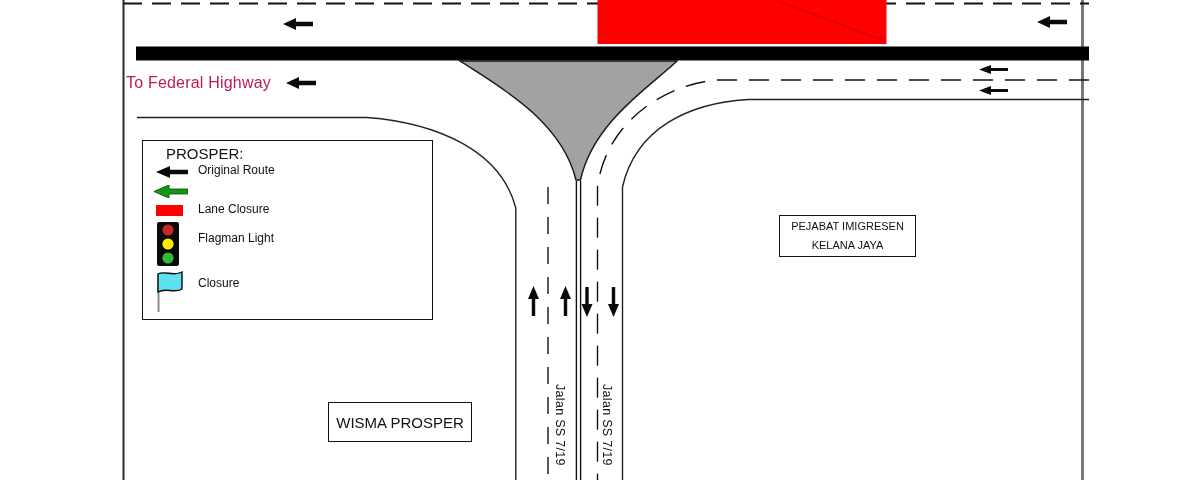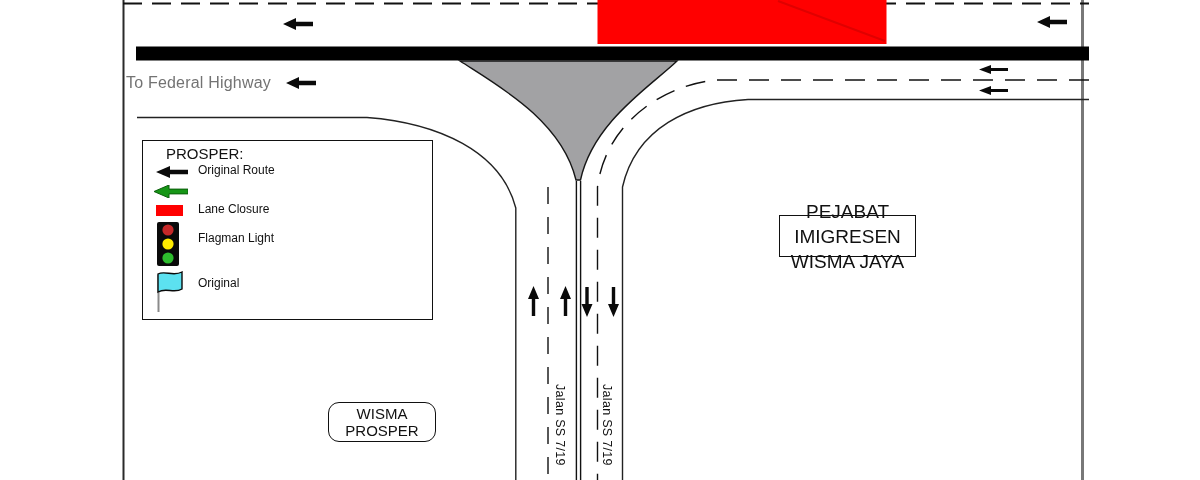--- a/index.html
+++ b/index.html
@@ -2,38 +2,38 @@
 <html><head>
 <meta charset="utf-8">
 <style>
   html,body{margin:0;padding:0;background:#fff;}
   #stage{
     position:relative;width:1200px;height:480px;background:#fff;overflow:hidden;
     font-family:"Liberation Sans",sans-serif;color:#111;
   }
   #road-svg{position:absolute;left:0;top:0;width:1200px;height:480px;}
   .abs{position:absolute;}
-  .label{white-space:nowrap;color:#737373;}
+  .label{white-space:nowrap;color:#be185d;}
   #to-federal{left:126px;top:74px;font-size:16px;letter-spacing:.2px;}
   
   #legend{
     left:142px;top:140px;width:291px;height:180px;
     border:1.6px solid #111;background:#fff;box-sizing:border-box;
   }
   #legend .lg-title{position:absolute;left:23px;top:4px;font-size:15px;}
   #legend .lg-label{position:absolute;left:55px;font-size:12px;white-space:nowrap;}
   #legend .lg-swatch{position:absolute;}
   
   .bldg{
     border:1.4px solid #111;background:#fff;box-sizing:border-box;
     display:flex;flex-direction:column;align-items:center;justify-content:center;
     text-align:center;
   }
-  #pejabat{left:779px;top:215px;width:137px;height:42px;font-size:19px;line-height:25px;}
-  #wisma{left:328px;top:402px;width:108px;height:40px;font-size:15px;border-radius:11px;}
+  #pejabat{left:779px;top:215px;width:137px;height:42px;font-size:11px;line-height:19px;}
+  #wisma{left:328px;top:402px;width:144px;height:40px;font-size:15px;}
   
   .street{
     font-size:12.5px;letter-spacing:.3px;white-space:nowrap;
     transform:rotate(90deg);transform-origin:top left;height:15px;line-height:15px;
   }
   #jalan-left{left:567px;top:384px;width:80px;}
   #jalan-right{left:614px;top:384px;width:86px;}
 </style>
 </head>
 <body>
@@ -106,26 +106,26 @@
       <circle cx="11" cy="8" r="5.6" fill="#C62828"></circle>
       <circle cx="11" cy="22" r="5.6" fill="#FFEB00"></circle>
       <circle cx="11" cy="36" r="5.6" fill="#2EBD2E"></circle>
     </svg>
     <div class="lg-label" style="top:90px">Flagman Light</div>
 
     <svg class="lg-swatch" style="left:13px;top:130px" width="28" height="42" viewBox="0 0 28 42">
       <line x1="2.5" y1="4" x2="2.5" y2="41" stroke="#8a8a8a" stroke-width="2"></line>
       <path d="M2,3 C9,-1 17,6 26,1 L26,18 C18,23 10,16 2,21 Z" stroke="#0a0a0a" stroke-width="1.4" fill="#5CE1F0"></path>
     </svg>
-    <div class="lg-label" style="top:135px">Original</div>
+    <div class="lg-label" style="top:135px">Closure</div>
   </div>
 
   <div class="abs bldg" id="pejabat">
     <div>PEJABAT IMIGRESEN</div>
-    <div>WISMA JAYA</div>
+    <div>KELANA JAYA</div>
   </div>
   <div class="abs bldg" id="wisma">
     <div>WISMA PROSPER</div>
   </div>
 
   <div class="abs street" id="jalan-left">Jalan SS 7/19</div>
   <div class="abs street" id="jalan-right">Jalan SS 7/19</div>
 
 </div>
 

